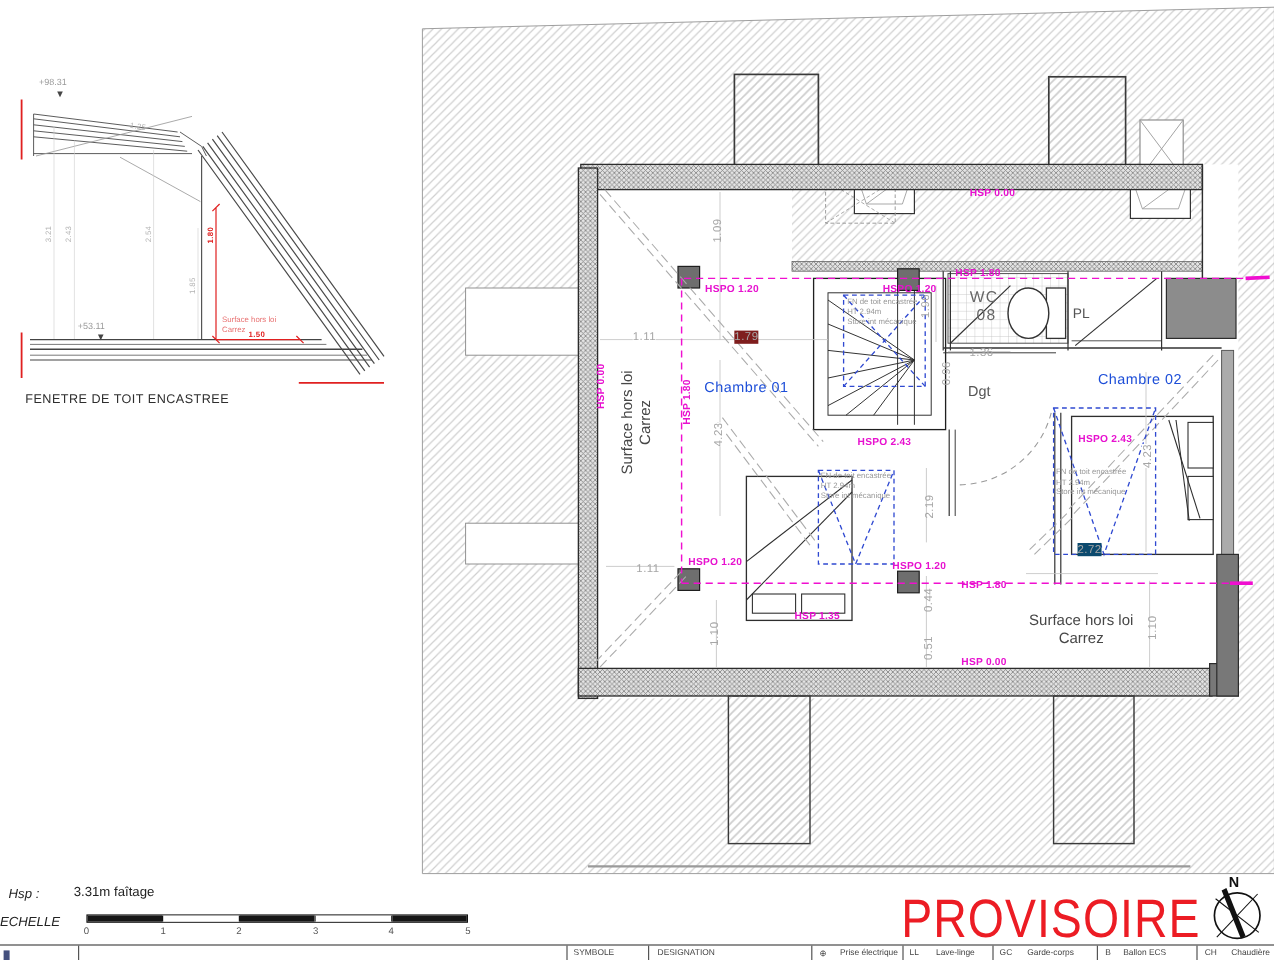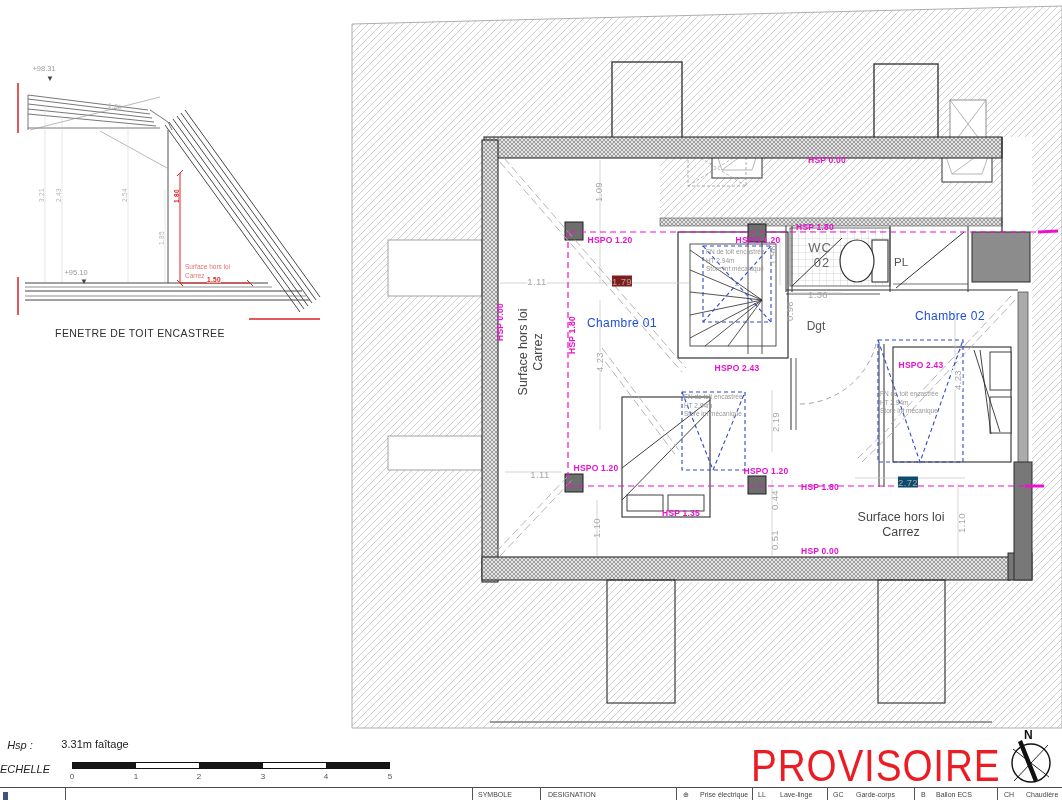--- a/index.html
+++ b/index.html
@@ -222,39 +222,39 @@
     <g>
       <circle cx="1031" cy="763" r="19" fill="none" stroke="#111" stroke-width="1.4"></circle>
       <line x1="1048" y1="745" x2="1014" y2="781" stroke="#111" stroke-width="0.9"></line>
       <line x1="1013" y1="749" x2="1049" y2="777" stroke="#111" stroke-width="0.9"></line>
       <polygon points="1034,782 1038,780 1022,740 1018,742" fill="#111"></polygon>
     </g>
   </svg>
 
   <div class="lbl elev" style="left:44px;top:68px">+98.31</div>
   <div class="lbl tri" style="left:50px;top:78px">▼</div>
-  <div class="lbl elev" style="left:76px;top:272px">+95.10</div>
+  <div class="lbl elev" style="left:76px;top:272px">+53.11</div>
   <div class="lbl tri" style="left:84px;top:281px">▼</div>
   <div class="lbl secdim" style="left:115px;top:106px;transform:translate(-50%,-50%) rotate(8deg)">1.25</div>
   <div class="lbl secdim lv" style="left:41px;top:195px">3.21</div>
   <div class="lbl secdim lv" style="left:58px;top:195px">2.43</div>
   <div class="lbl secdim lv" style="left:124px;top:195px">2.54</div>
   <div class="lbl secdim lv" style="left:161px;top:238px">1.85</div>
   <div class="lbl secdim red lv" style="left:176px;top:196px;font-weight:700">1.80</div>
   <div class="lbl secdim red" style="left:214px;top:279px;font-weight:700;background:#fff">1.50</div>
   <div class="note red" style="left:185px;top:263px;color:#e87070">
     <div>Surface hors loi</div>
     <div>Carrez</div>
   </div>
-  <div class="lbl caption" style="left:140px;top:333px">FENETRE DE TOIT ENCASTREE</div>
+  <div class="lbl caption" style="left:106px;top:333px">FENETRE DE TOIT ENCASTREE</div>
 
   <div class="lbl room" style="left:622px;top:323px">Chambre 01</div>
   <div class="lbl room" style="left:950px;top:316px">Chambre 02</div>
   <div class="lbl wc" style="left:820px;top:247px">WC</div>
-  <div class="lbl wc" style="left:822px;top:262px">02</div>
+  <div class="lbl wc" style="left:822px;top:262px">08</div>
   <div class="lbl small" style="left:816px;top:326px">Dgt</div>
   <div class="lbl small" style="left:901px;top:262px;font-size:11.5px">PL</div>
 
   <div class="lbl carrez lv" style="left:531px;top:352px">
     <div>Surface hors loi</div>
       <div>Carrez</div>
   </div>
   <div class="lbl carrez" style="left:901px;top:525px">
     <div>Surface hors loi</div>
       <div>Carrez</div>
@@ -281,21 +281,21 @@
   <div class="lbl dim" style="left:622px;top:281px;background:#7f1d1d">1.79</div>
   <div class="lbl dim" style="left:818px;top:294px">1.36</div>
   <div class="lbl dim lv" style="left:772px;top:255px">1.96</div>
   <div class="lbl dim lv" style="left:789px;top:311px">0.96</div>
   <div class="lbl dim lv" style="left:599px;top:362px;background:#fff">4.23</div>
   <div class="lbl dim lv" style="left:775px;top:422px">2.19</div>
   <div class="lbl dim lv" style="left:774px;top:500px">0.44</div>
   <div class="lbl dim lv" style="left:774px;top:540px">0.51</div>
   <div class="lbl dim" style="left:540px;top:474px">1.11</div>
   <div class="lbl dim lv" style="left:596px;top:528px">1.10</div>
-  <div class="lbl dim" style="left:908px;top:482px;background:#0c4a6e">2.72</div>
+  <div class="lbl dim" style="left:908px;top:458px;background:#0c4a6e">2.72</div>
   <div class="lbl dim lv" style="left:961px;top:523px">1.10</div>
   <div class="lbl dim lv" style="left:957px;top:380px;background:#fff">4.23</div>
 
   <div class="lbl mag" style="left:610px;top:240px">HSPO 1.20</div>
   <div class="lbl mag" style="left:758px;top:240px">HSPO 1.20</div>
   <div class="lbl mag" style="left:596px;top:468px">HSPO 1.20</div>
   <div class="lbl mag" style="left:766px;top:471px">HSPO 1.20</div>
   <div class="lbl mag" style="left:815px;top:227px">HSP 1.80</div>
   <div class="lbl mag" style="left:820px;top:487px">HSP 1.80</div>
   <div class="lbl mag" style="left:681px;top:513px">HSP 1.35</div>

